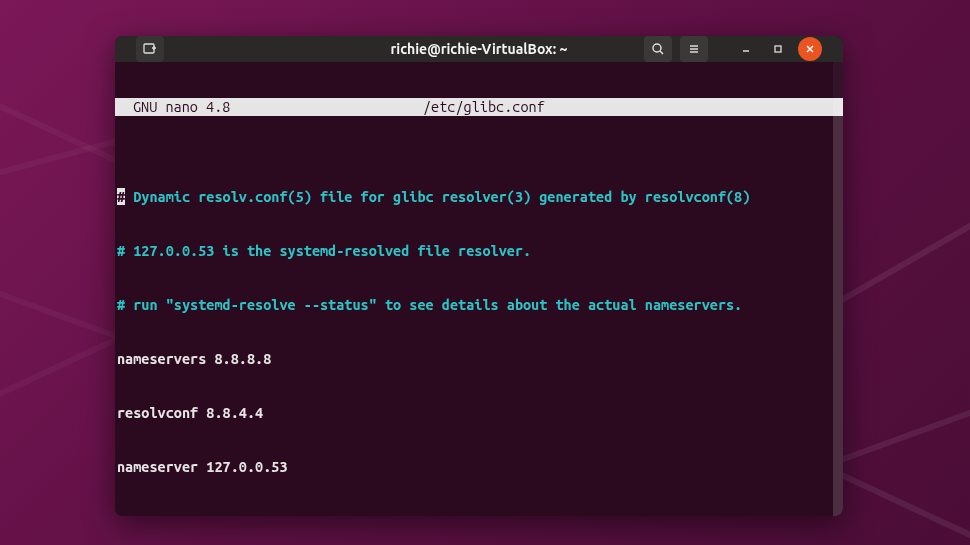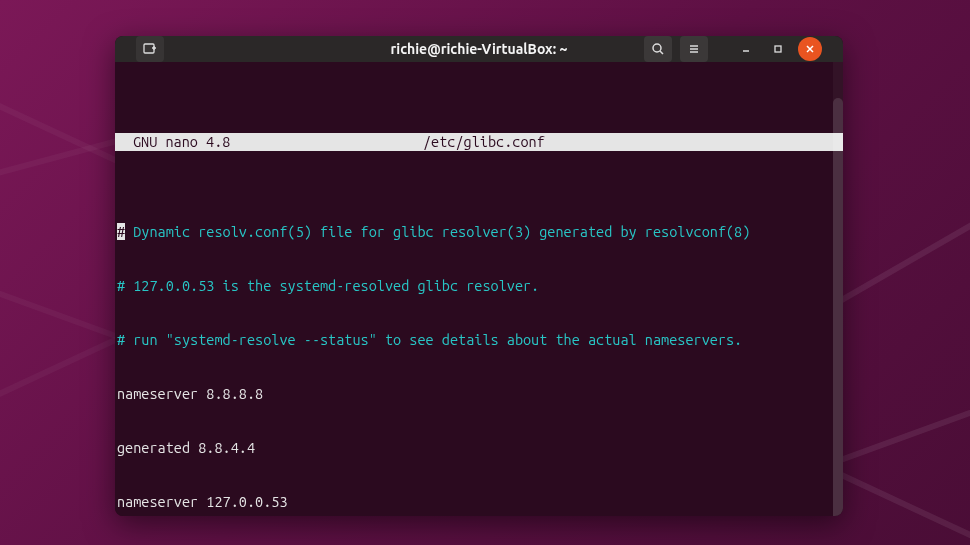--- a/index.html
+++ b/index.html
@@ -96,25 +96,24 @@
       position: relative;
       padding: 0;
       white-space: pre;
     }
     .nano-header {
       background: #e5e5e5;
       color: #2b0a1f;
       height: 18px;
       display: flex;
       padding-left: 18px;
-      margin-top: 35px;
     }
     .nano-header .app { width: 290px; }
     .content { padding: 0 2px; }
-    .line { height: 18px; }
+    .line { height: 18px; font-weight: bold; }
     .comment { color: #28c6c6; }
     .hl { background: #e5e5e5; color: #2b0a1f; }
     .scrollbar {
       position: absolute;
       right: 0; top: 0;
       width: 10px;
       height: 100%;
       background: rgba(255,255,255,0.04);
     }
     .scrollbar-thumb {
@@ -181,24 +180,24 @@
     </div>
   </div>
 
   <div class="terminal-body">
     <div class="nano-header">
       <span class="app">GNU nano 4.8</span>
       <span>/etc/glibc.conf</span>
     </div>
     <div class="content">
       <div class="line"><span class="hl">#</span><span class="comment"> Dynamic resolv.conf(5) file for glibc resolver(3) generated by resolvconf(8)</span></div>
-      <div class="line comment"># 127.0.0.53 is the systemd-resolved glibc resolver.</div>
+      <div class="line comment"># 127.0.0.53 is the systemd-resolved file resolver.</div>
       <div class="line comment"># run "systemd-resolve --status" to see details about the actual nameservers.</div>
-      <div class="line">nameserver 8.8.8.8</div>
-      <div class="line">generated 8.8.4.4</div>
+      <div class="line">nameservers 8.8.8.8</div>
+      <div class="line">resolvconf 8.8.4.4</div>
       <div class="line">nameserver 127.0.0.53</div>
       
     </div>
 
     
 
     
 
     <div class="scrollbar">
       <div class="scrollbar-thumb"></div>

